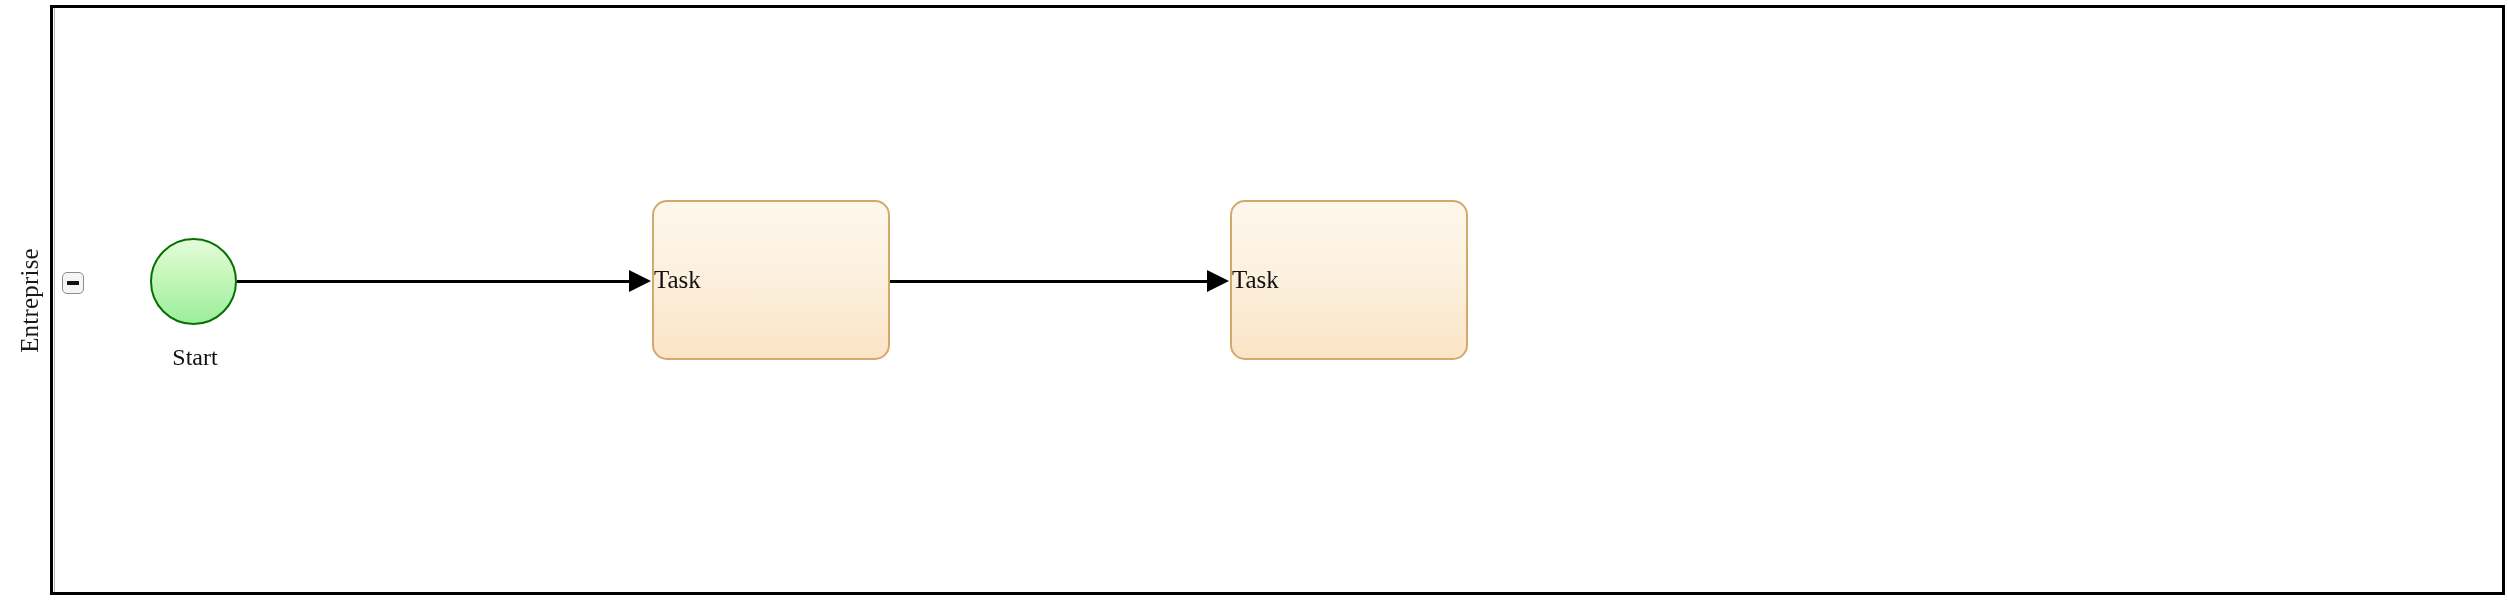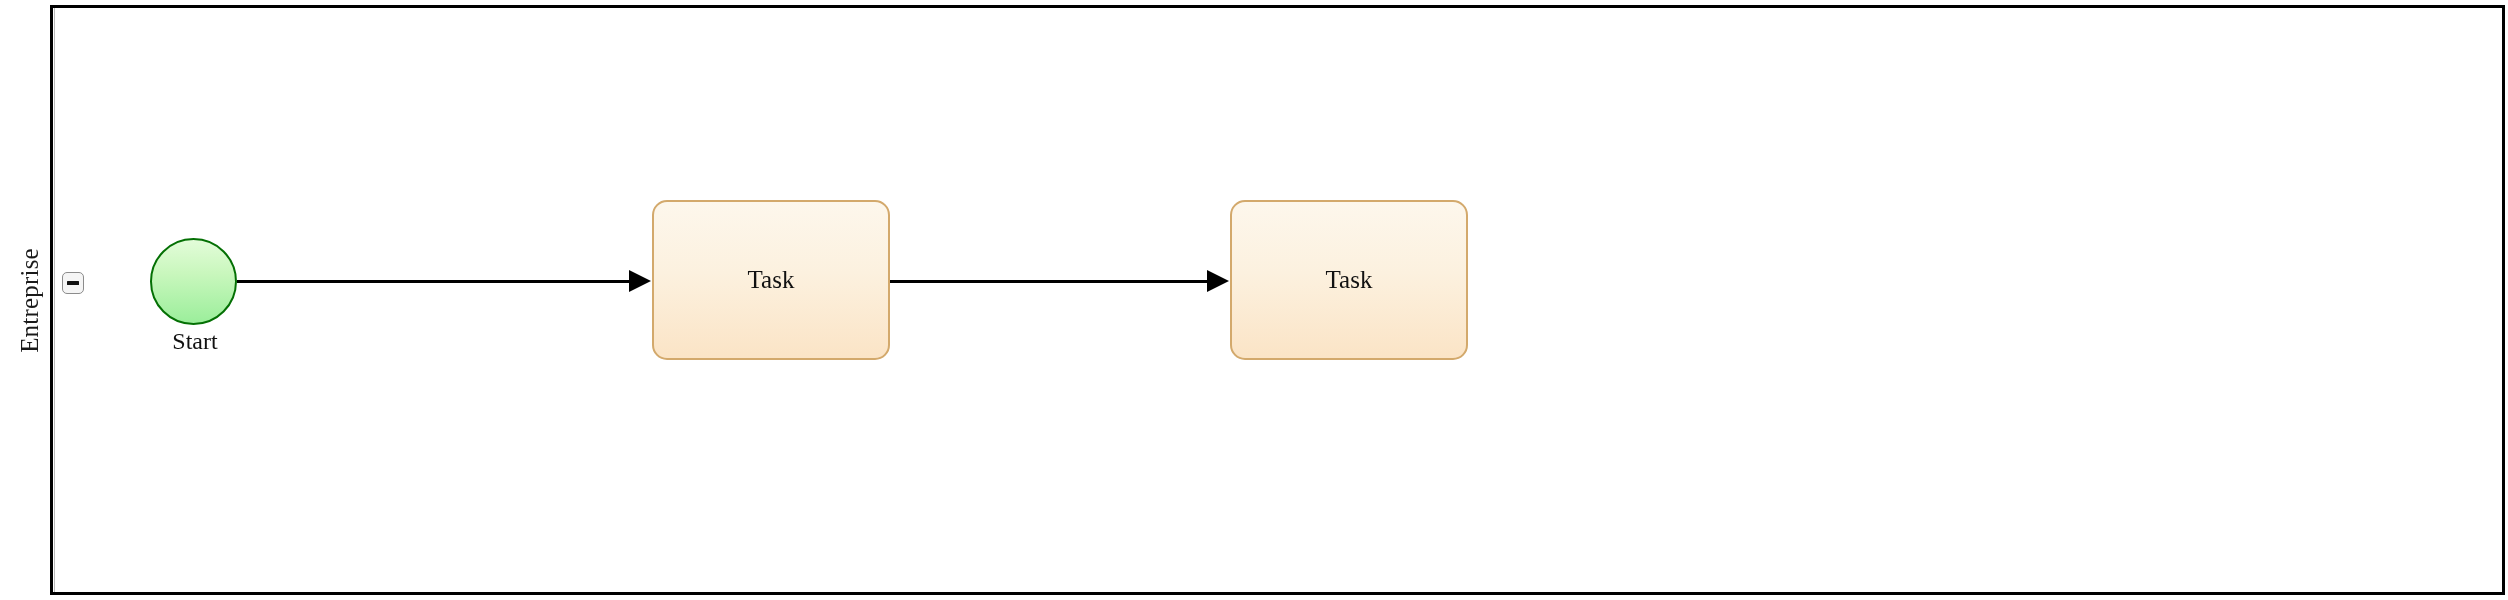--- a/index.html
+++ b/index.html
@@ -100,42 +100,41 @@
     width: 87px;
     height: 87px;
     box-sizing: border-box;
     border: 2px solid #047004;
     border-radius: 50%;
     background: linear-gradient(to bottom, #e3fcd9 0%, #c9f7bd 40%, #9bee9b 100%);
   }
   .start-label {
     position: absolute;
     left: 110px;
-    top: 328px;
+    top: 344px;
     width: 170px;
     text-align: center;
     font-size: 24px;
     color: #111111;
     font-family: "Liberation Serif", "DejaVu Serif", serif;
     white-space: nowrap;
   }
 
   
   .task {
     position: absolute;
     top: 200px;
     width: 238px;
     height: 160px;
     box-sizing: border-box;
     border: 2px solid #d3a96c;
     border-radius: 15px;
     background: linear-gradient(to bottom, #fdf7ec 0%, #fcf1df 45%, #fbe4c6 100%);
     display: flex;
     align-items: center;
-    justify-content: center;
   }
   .task-label {
     font-size: 25px;
     color: #111111;
     font-family: "Liberation Serif", "DejaVu Serif", serif;
     white-space: nowrap;
   }
   #task-1 { left: 652px; }
   #task-2 { left: 1230px; }
 

